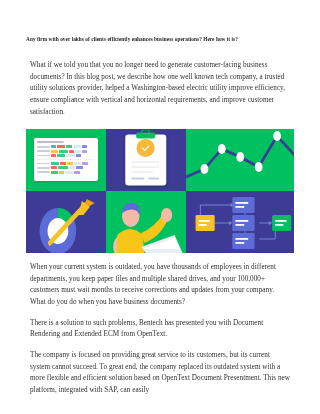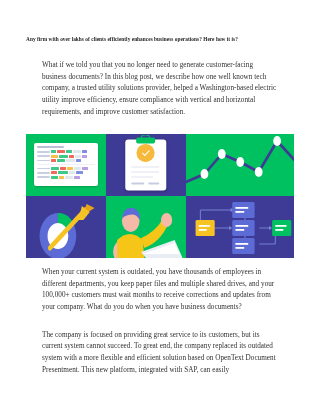--- a/index.html
+++ b/index.html
@@ -30,21 +30,21 @@
     color: #1d1d1d;
     margin: 0;
     padding-top: 36px;
     letter-spacing: 0.01em;
   }
   .body-para {
     font-family: "Liberation Serif", serif;
     font-size: 7.2px;
     line-height: 1.62;
     color: #2f2f2f;
-    margin: 16px;
+    margin: 4px;
     text-align: left;
     letter-spacing: 0.004em;
   }
   .para-lead {
     margin-top: 17px;
   }
   .para-after-img {
     margin-top: 9px;
   }
   .para-gap {
@@ -336,15 +336,16 @@
           <rect x="108" y="24" width="24" height="16" rx="1.5" fill="#00c160"></rect>
           <rect x="112" y="29" width="14" height="1.8" fill="#ffffff"></rect>
           <rect x="112" y="33" width="10" height="1.8" fill="#ffffff"></rect>
         </svg>
       </div>
 
     </div>
   </div>
 
   <p class="body-para para-after-img">When your current system is outdated, you have thousands of employees in different departments, you keep paper files and multiple shared drives, and your 100,000+ customers must wait months to receive corrections and updates from your company. What do you do when you have business documents?</p>
+  <p class="body-para para-gap">There is a solution to such problems, Bentech has presented you with Document Rendering and Extended ECM from OpenText.</p>
   <p class="body-para para-gap">The company is focused on providing great service to its customers, but its current system cannot succeed. To great end, the company replaced its outdated system with a more flexible and efficient solution based on OpenText Document Presentment. This new platform, integrated with SAP, can easily</p>
 
 </div>
 
 </body></html>

